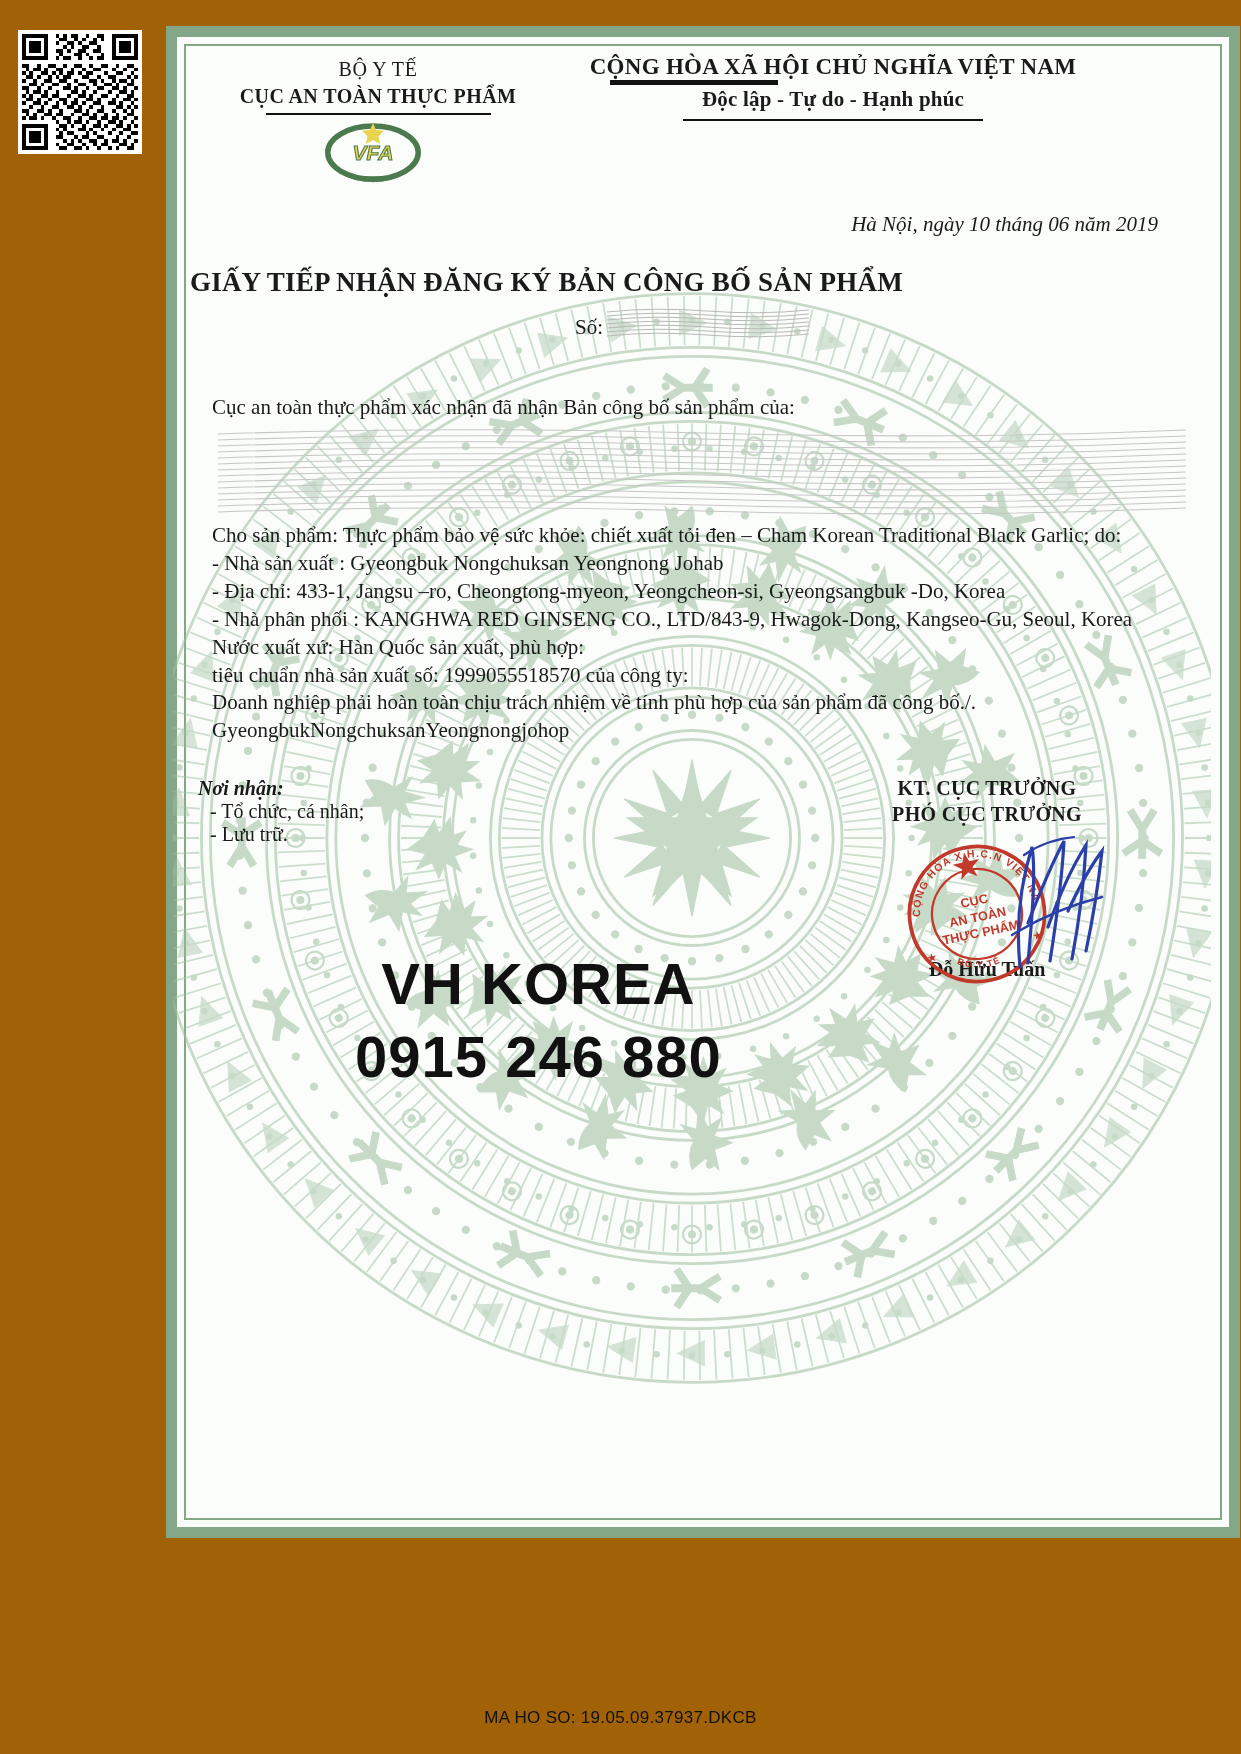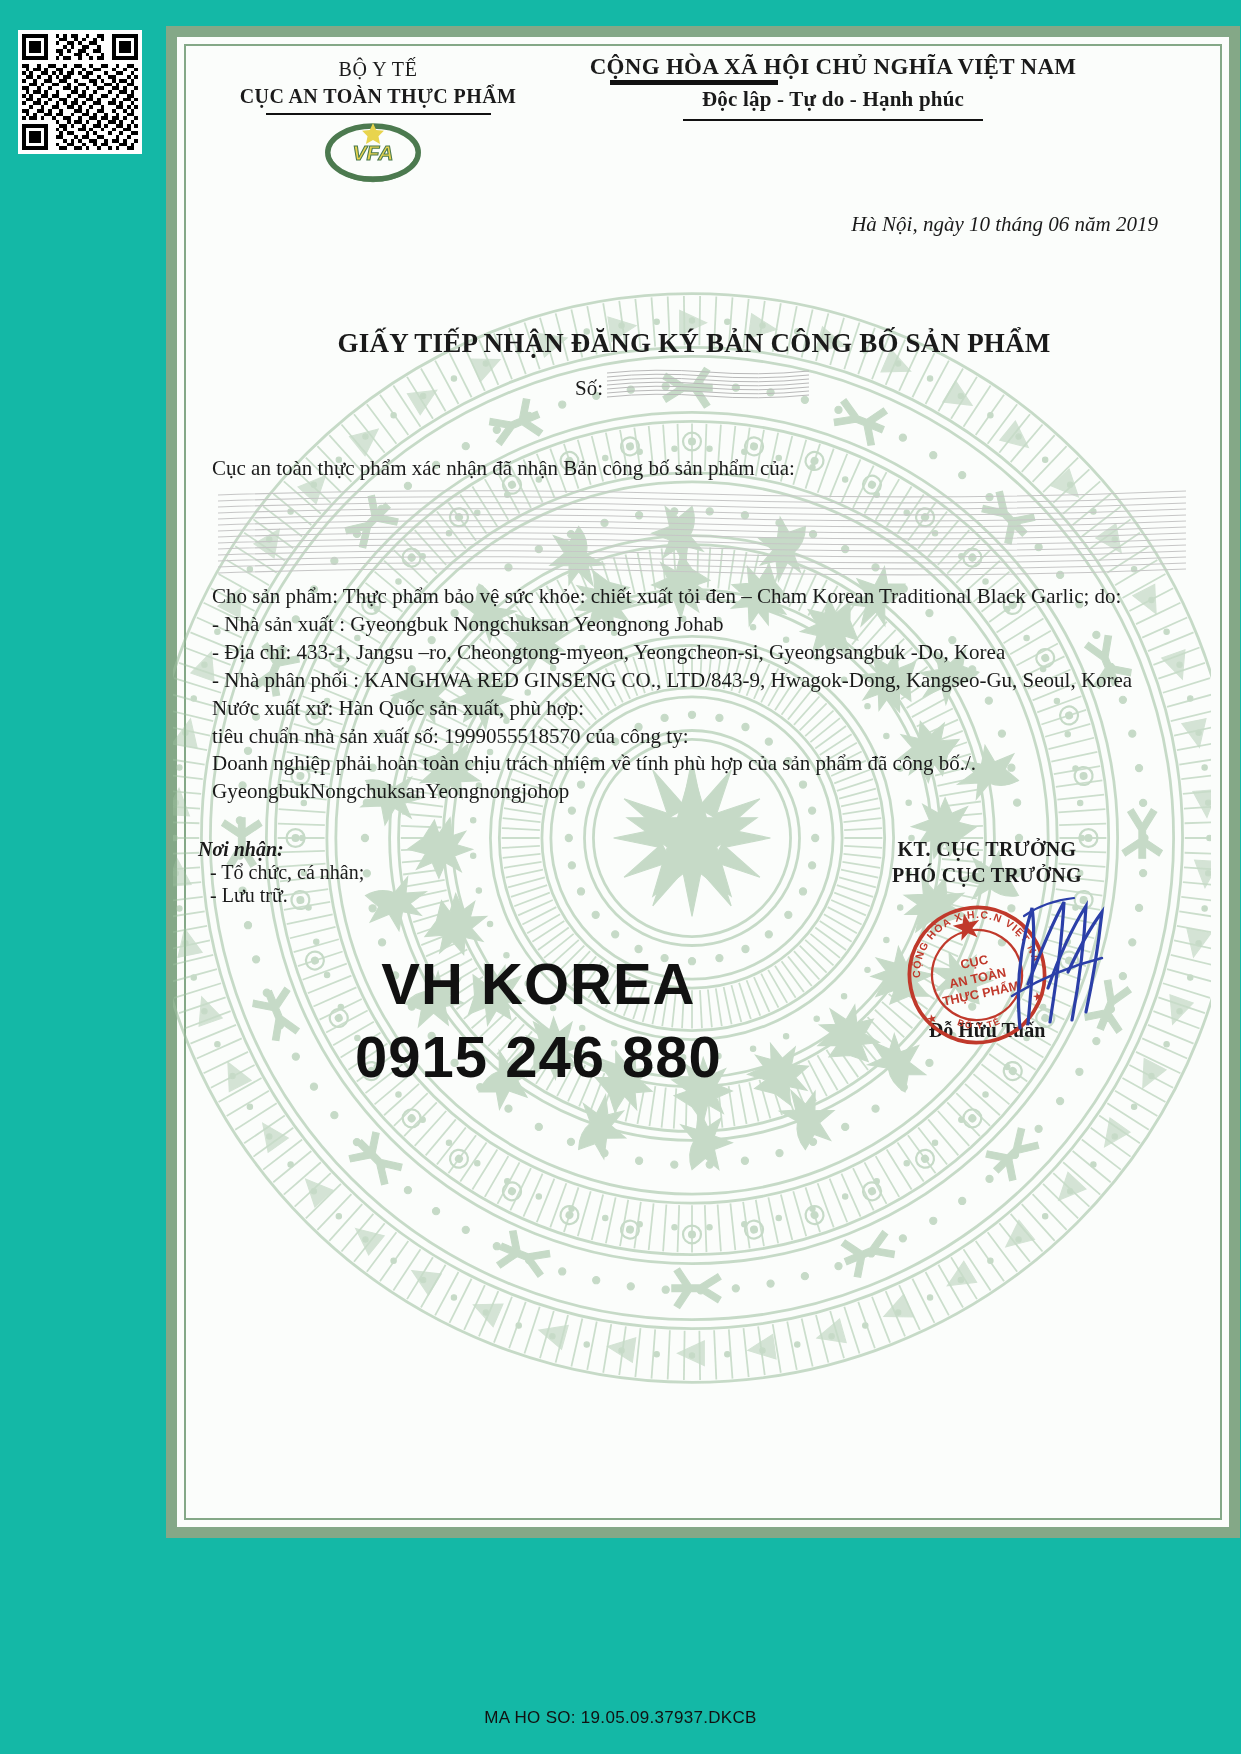--- a/index.html
+++ b/index.html
@@ -1,19 +1,19 @@
 <!DOCTYPE html>
 <html><head>
 <meta charset="utf-8">
 <style>
   html,body{margin:0;padding:0;background:#fff;}
   body{width:1241px;height:1754px;position:relative;font-family:"Liberation Serif",serif;color:#1a1a1a;overflow:hidden;}
 
   
-  #page{position:absolute;inset:0;background:#14b8a6;}
+  #page{position:absolute;inset:0;background:#a16207;}
   #border-outer{position:absolute;left:166px;top:26px;width:1052px;height:1490px;border:11px solid #84a887;background:#fbfdfb;}
   #border-inner{position:absolute;inset:7px;border:2px solid #84a887;}
 
   
   #drum-wrap{position:absolute;left:173px;top:33px;width:1038px;height:1476px;overflow:hidden;}
   #drum{position:absolute;left:50%;top:805px;transform:translate(-50%,-50%);opacity:.55;}
 
   
   #qr{position:absolute;left:18px;top:30px;width:124px;height:124px;}
 
@@ -25,21 +25,21 @@
   .l1{font-size:20px;letter-spacing:.6px;}
   .l2{font-size:20px;font-weight:bold;letter-spacing:.4px;margin-top:4px;}
   .rule{height:2px;background:#111;margin:5px auto 0;}
   .r1{font-size:23px;font-weight:bold;letter-spacing:.3px;}
   .r2{font-size:21px;font-weight:bold;margin-top:7px;letter-spacing:.2px;}
   .date{font-style:italic;font-size:21px;text-align:right;margin-top:22px;padding-right:40px;}
 
   
   #vfa{position:absolute;left:128px;top:72px;width:110px;height:78px;}
 
-  .title-blk{text-align:center;margin-top:91px;}
+  .title-blk{margin-top:30px;}
   .title{font-size:27px;font-weight:bold;letter-spacing:.2px;}
   .so-row{margin-top:8px;display:flex;justify-content:center;align-items:flex-end;}
   .so-lbl{font-size:21px;}
   .so-redact{width:210px;height:34px;position:relative;}
   .so-rule{position:absolute;left:50%;transform:translateX(-50%);top:40px;width:168px;height:5px;background:#111;}
 
   .body{margin-top:54px;padding-left:22px;padding-right:8px;font-size:21px;line-height:1.33;}
   .intro{font-size:21px;}
   .redact-name{height:92px;margin:2px 0 6px 0;}
   p.ln{margin:0;}

